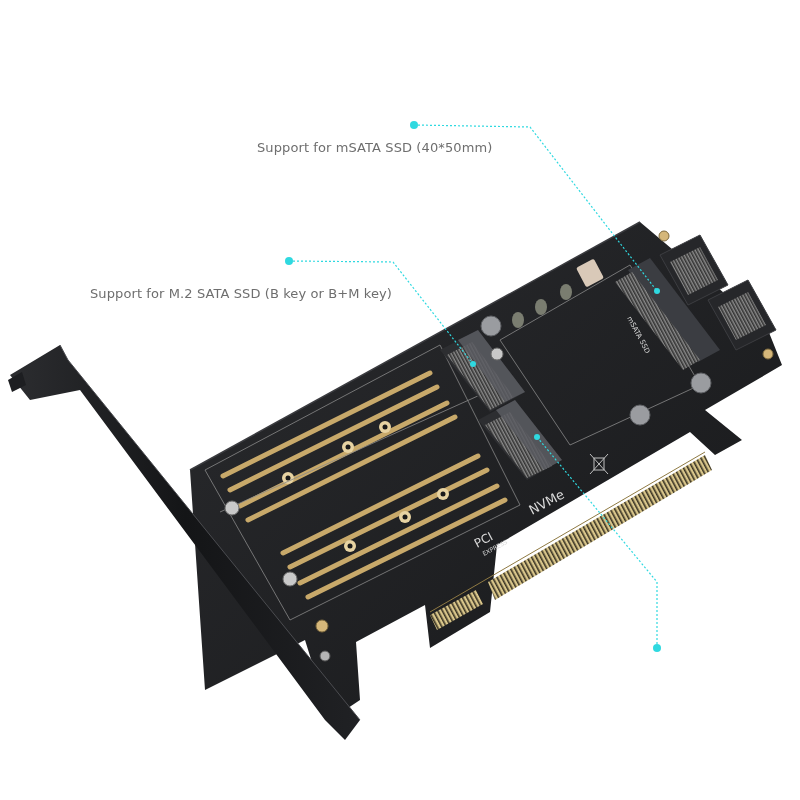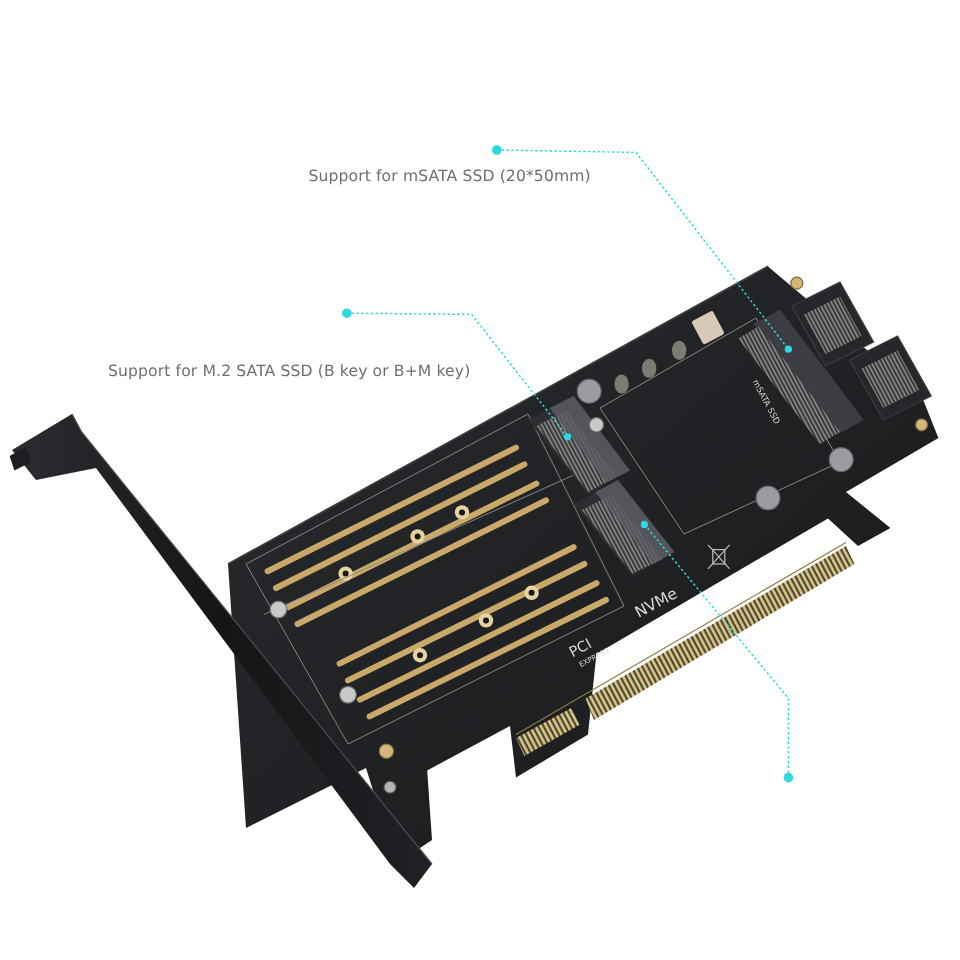--- a/index.html
+++ b/index.html
@@ -179,15 +179,15 @@
     <circle cx="289" cy="261" r="4" fill="#2fd9e0"></circle>
     <circle cx="473" cy="364" r="3" fill="#2fd9e0"></circle>
 
     <g stroke="#2fd9e0" stroke-width="1.2" stroke-dasharray="2 2" fill="none">
       <polyline points="657,648 657,582 537,437"></polyline>
     </g>
     <circle cx="657" cy="648" r="4" fill="#2fd9e0"></circle>
     <circle cx="537" cy="437" r="3" fill="#2fd9e0"></circle>
   </svg>
 
-  <div class="callout-label" style="left:257px; top:140px;">Support for mSATA SSD (20*50mm)</div>
-  <div class="callout-label" style="left:90px; top:302px;text-align:right;">Support for M.2 SATA SSD (B key or B+M key)</div>
+  <div class="callout-label" style="left:257px; top:140px;">Support for mSATA SSD (40*50mm)</div>
+  <div class="callout-label" style="left:90px; top:286px;text-align:right;">Support for M.2 SATA SSD (B key or B+M key)</div>
 </div>
 
 </body></html>

